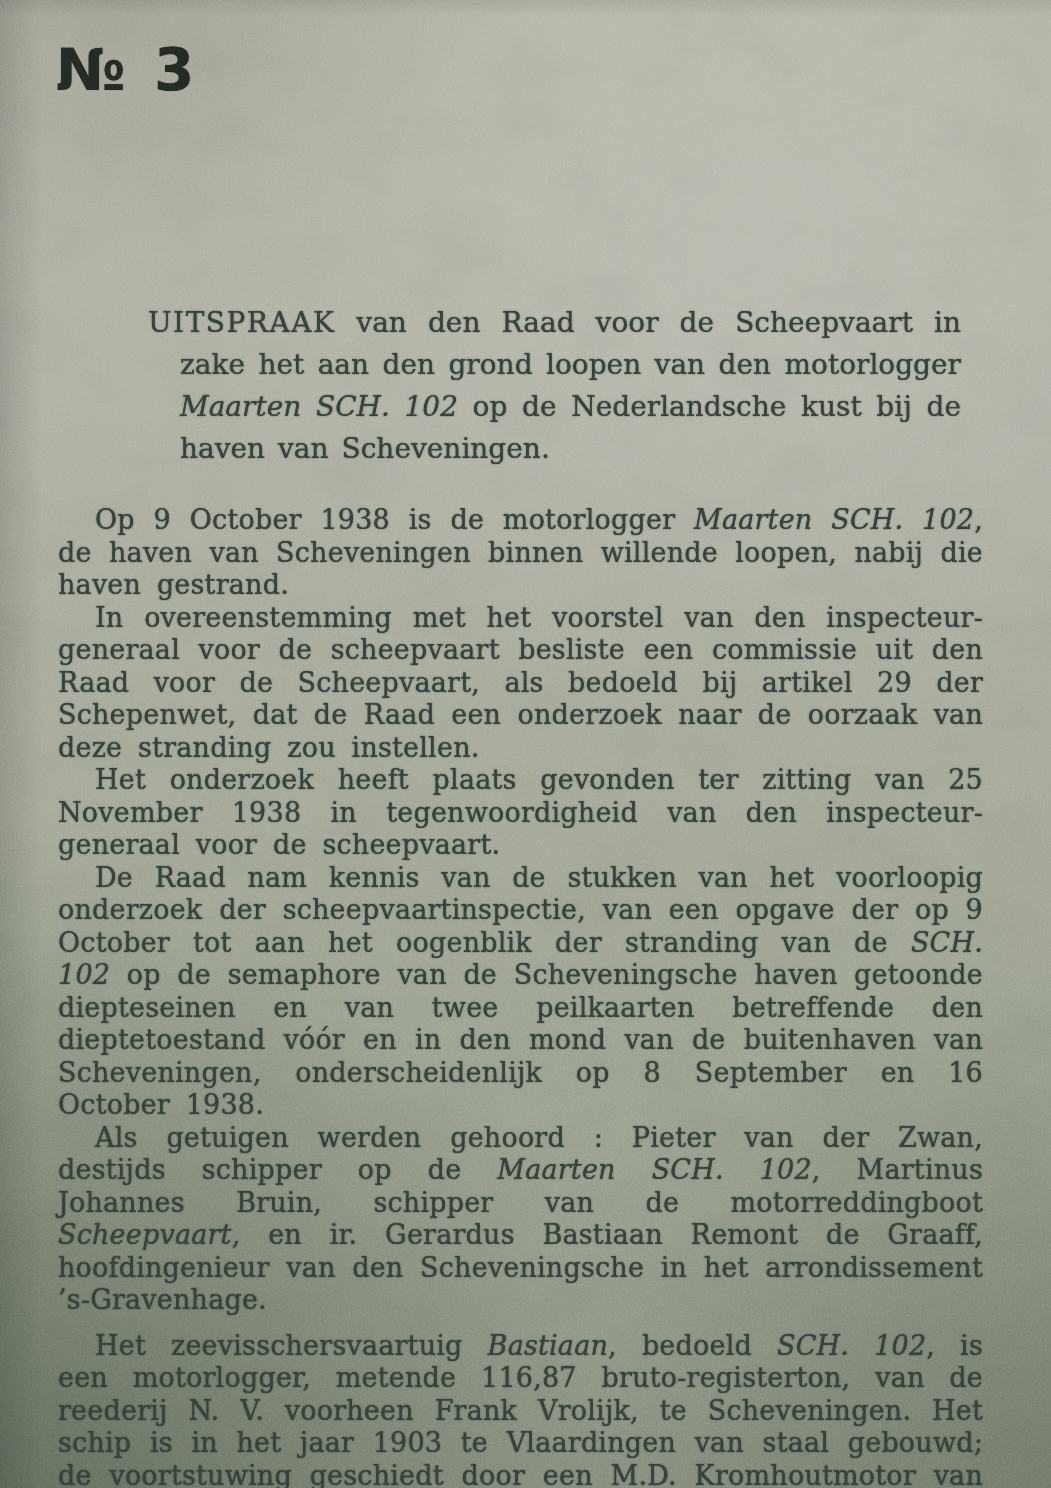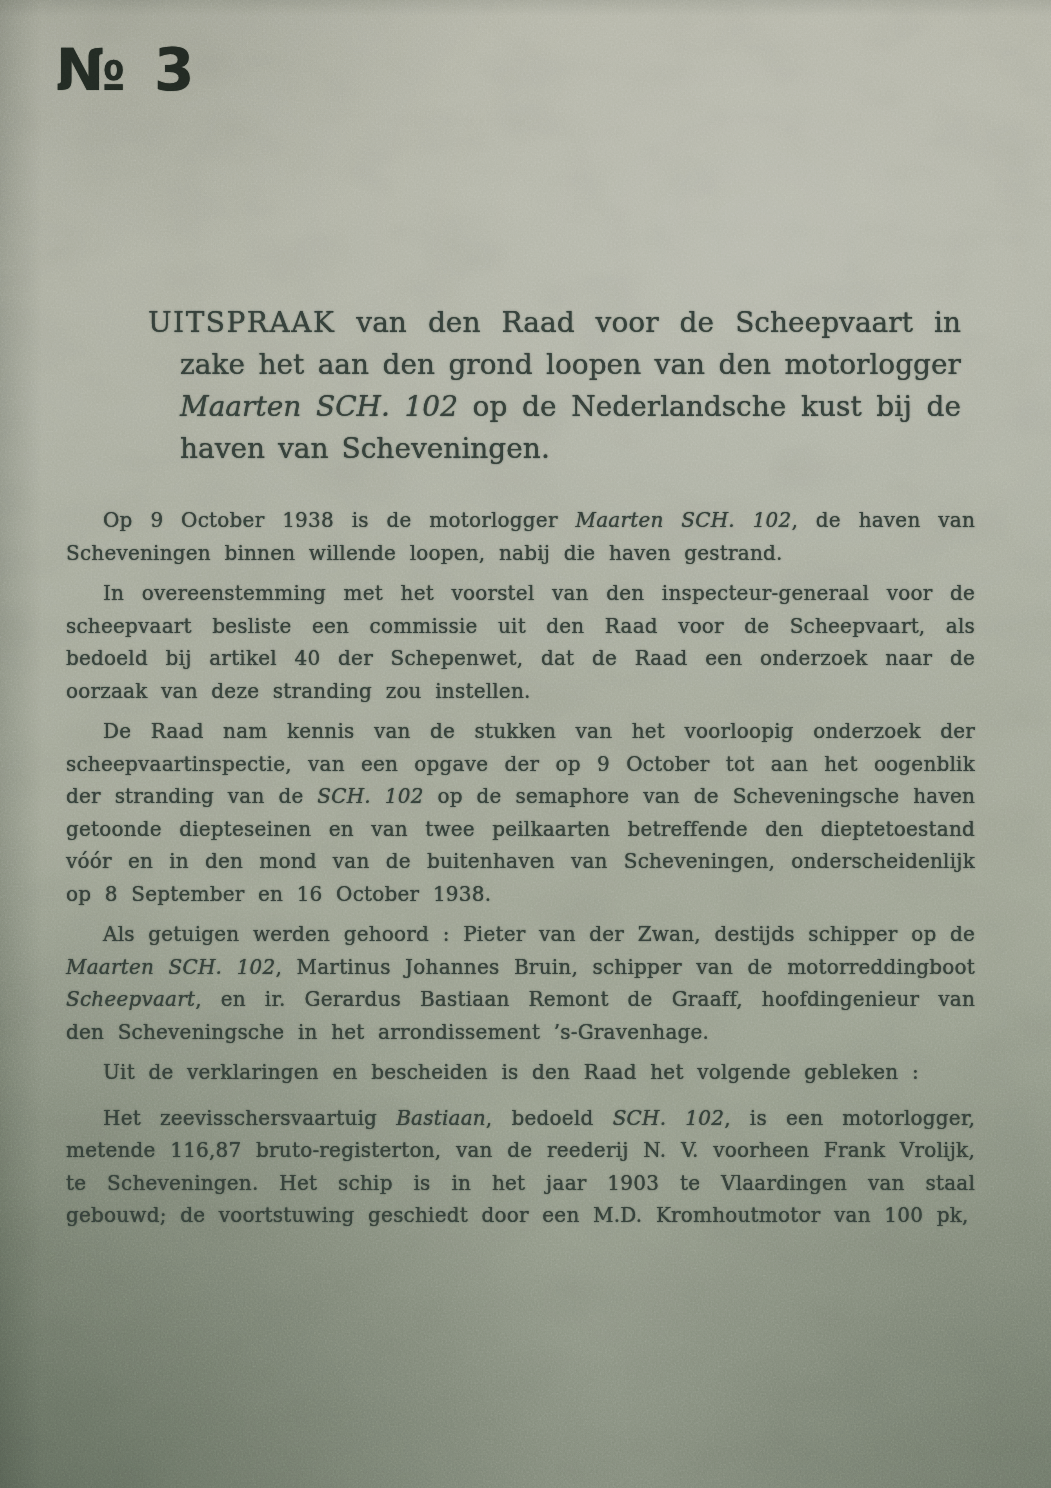--- a/index.html
+++ b/index.html
@@ -40,23 +40,23 @@
     padding-right:22px;
     text-indent:-32px;
     font-size:28px;
     line-height:42px;
     text-align:justify;
     word-spacing:4px;
   }
   .lead-caps { letter-spacing:1.5px; }
   .body-text { margin-top:34px; }
   .body-text p {
-    margin:8px;
+    margin:0;
     text-indent:37px;
-    font-size:20px;
+    font-size:27px;
     line-height:32.5px;
     text-align:justify;
     word-spacing:7px;
     letter-spacing:.2px;
   }
   .body-text p.spaced { margin-top:13px; }
   i { font-style:italic; }
   .grain {
     position:absolute; inset:0;
     pointer-events:none;
@@ -67,24 +67,24 @@
 
 <div class="page">
 
   <div class="issue ink">№ 3</div>
 
   <div class="content">
     <p class="title ink"><span class="lead-caps">UITSPRAAK</span><span> van den Raad voor de Scheepvaart in zake het aan den grond loopen van den motorlogger </span><i>Maarten SCH. 102</i><span> op de Nederlandsche kust bij de haven van Scheveningen.</span></p>
 
     <div class="body-text ink">
         <p><span>Op 9 October 1938 is de motorlogger </span><i>Maarten SCH. 102</i><span>, de haven van Scheveningen binnen willende loopen, nabij die haven gestrand.</span></p>
-        <p><span>In overeenstemming met het voorstel van den inspecteur-generaal voor de scheepvaart besliste een commissie uit den Raad voor de Scheepvaart, als bedoeld bij artikel 40 der Schepenwet, dat de Raad een onderzoek naar de oorzaak van deze stranding zou instellen.</span></p>
+        <p><span>In overeenstemming met het voorstel van den inspecteur-generaal voor de scheepvaart besliste een commissie uit den Raad voor de Scheepvaart, als bedoeld bij artikel 29 der Schepenwet, dat de Raad een onderzoek naar de oorzaak van deze stranding zou instellen.</span></p>
+        <p><span>Het onderzoek heeft plaats gevonden ter zitting van 25 November 1938 in tegenwoordigheid van den inspecteur-generaal voor de scheepvaart.</span></p>
         <p><span>De Raad nam kennis van de stukken van het voorloopig onderzoek der scheepvaartinspectie, van een opgave der op 9 October tot aan het oogenblik der stranding van de </span><i>SCH. 102</i><span> op de semaphore van de Scheveningsche haven getoonde diepteseinen en van twee peilkaarten betreffende den dieptetoestand vóór en in den mond van de buitenhaven van Scheveningen, onderscheidenlijk op 8 September en 16 October 1938.</span></p>
         <p><span>Als getuigen werden gehoord : Pieter van der Zwan, destijds schipper op de </span><i>Maarten SCH. 102</i><span>, Martinus Johannes Bruin, schipper van de motorreddingboot </span><i>Scheepvaart</i><span>, en ir. Gerardus Bastiaan Remont de Graaff, hoofdingenieur van den Scheveningsche in het arrondissement ’s-Gravenhage.</span></p>
-        <p><span>Uit de verklaringen en bescheiden is den Raad het volgende gebleken :</span></p>
         <p class="spaced"><span>Het zeevisschersvaartuig </span><i>Bastiaan</i><span>, bedoeld </span><i>SCH. 102</i><span>, is een motorlogger, metende 116,87 bruto-registerton, van de reederij N. V. voorheen Frank Vrolijk, te Scheveningen. Het schip is in het jaar 1903 te Vlaardingen van staal gebouwd; de voortstuwing geschiedt door een M.D. Kromhoutmotor van 100 pk,</span></p>
       </div>
   </div>
 
   <svg class="grain" width="1051" height="1488" xmlns="http://www.w3.org/2000/svg">
     <defs>
       <filter id="fineGrain" x="0" y="0" width="100%" height="100%">
         <feTurbulence type="fractalNoise" baseFrequency="0.55" numOctaves="2" seed="7" stitchTiles="stitch"></feTurbulence>
         <feColorMatrix type="saturate" values="0"></feColorMatrix>
       </filter>

